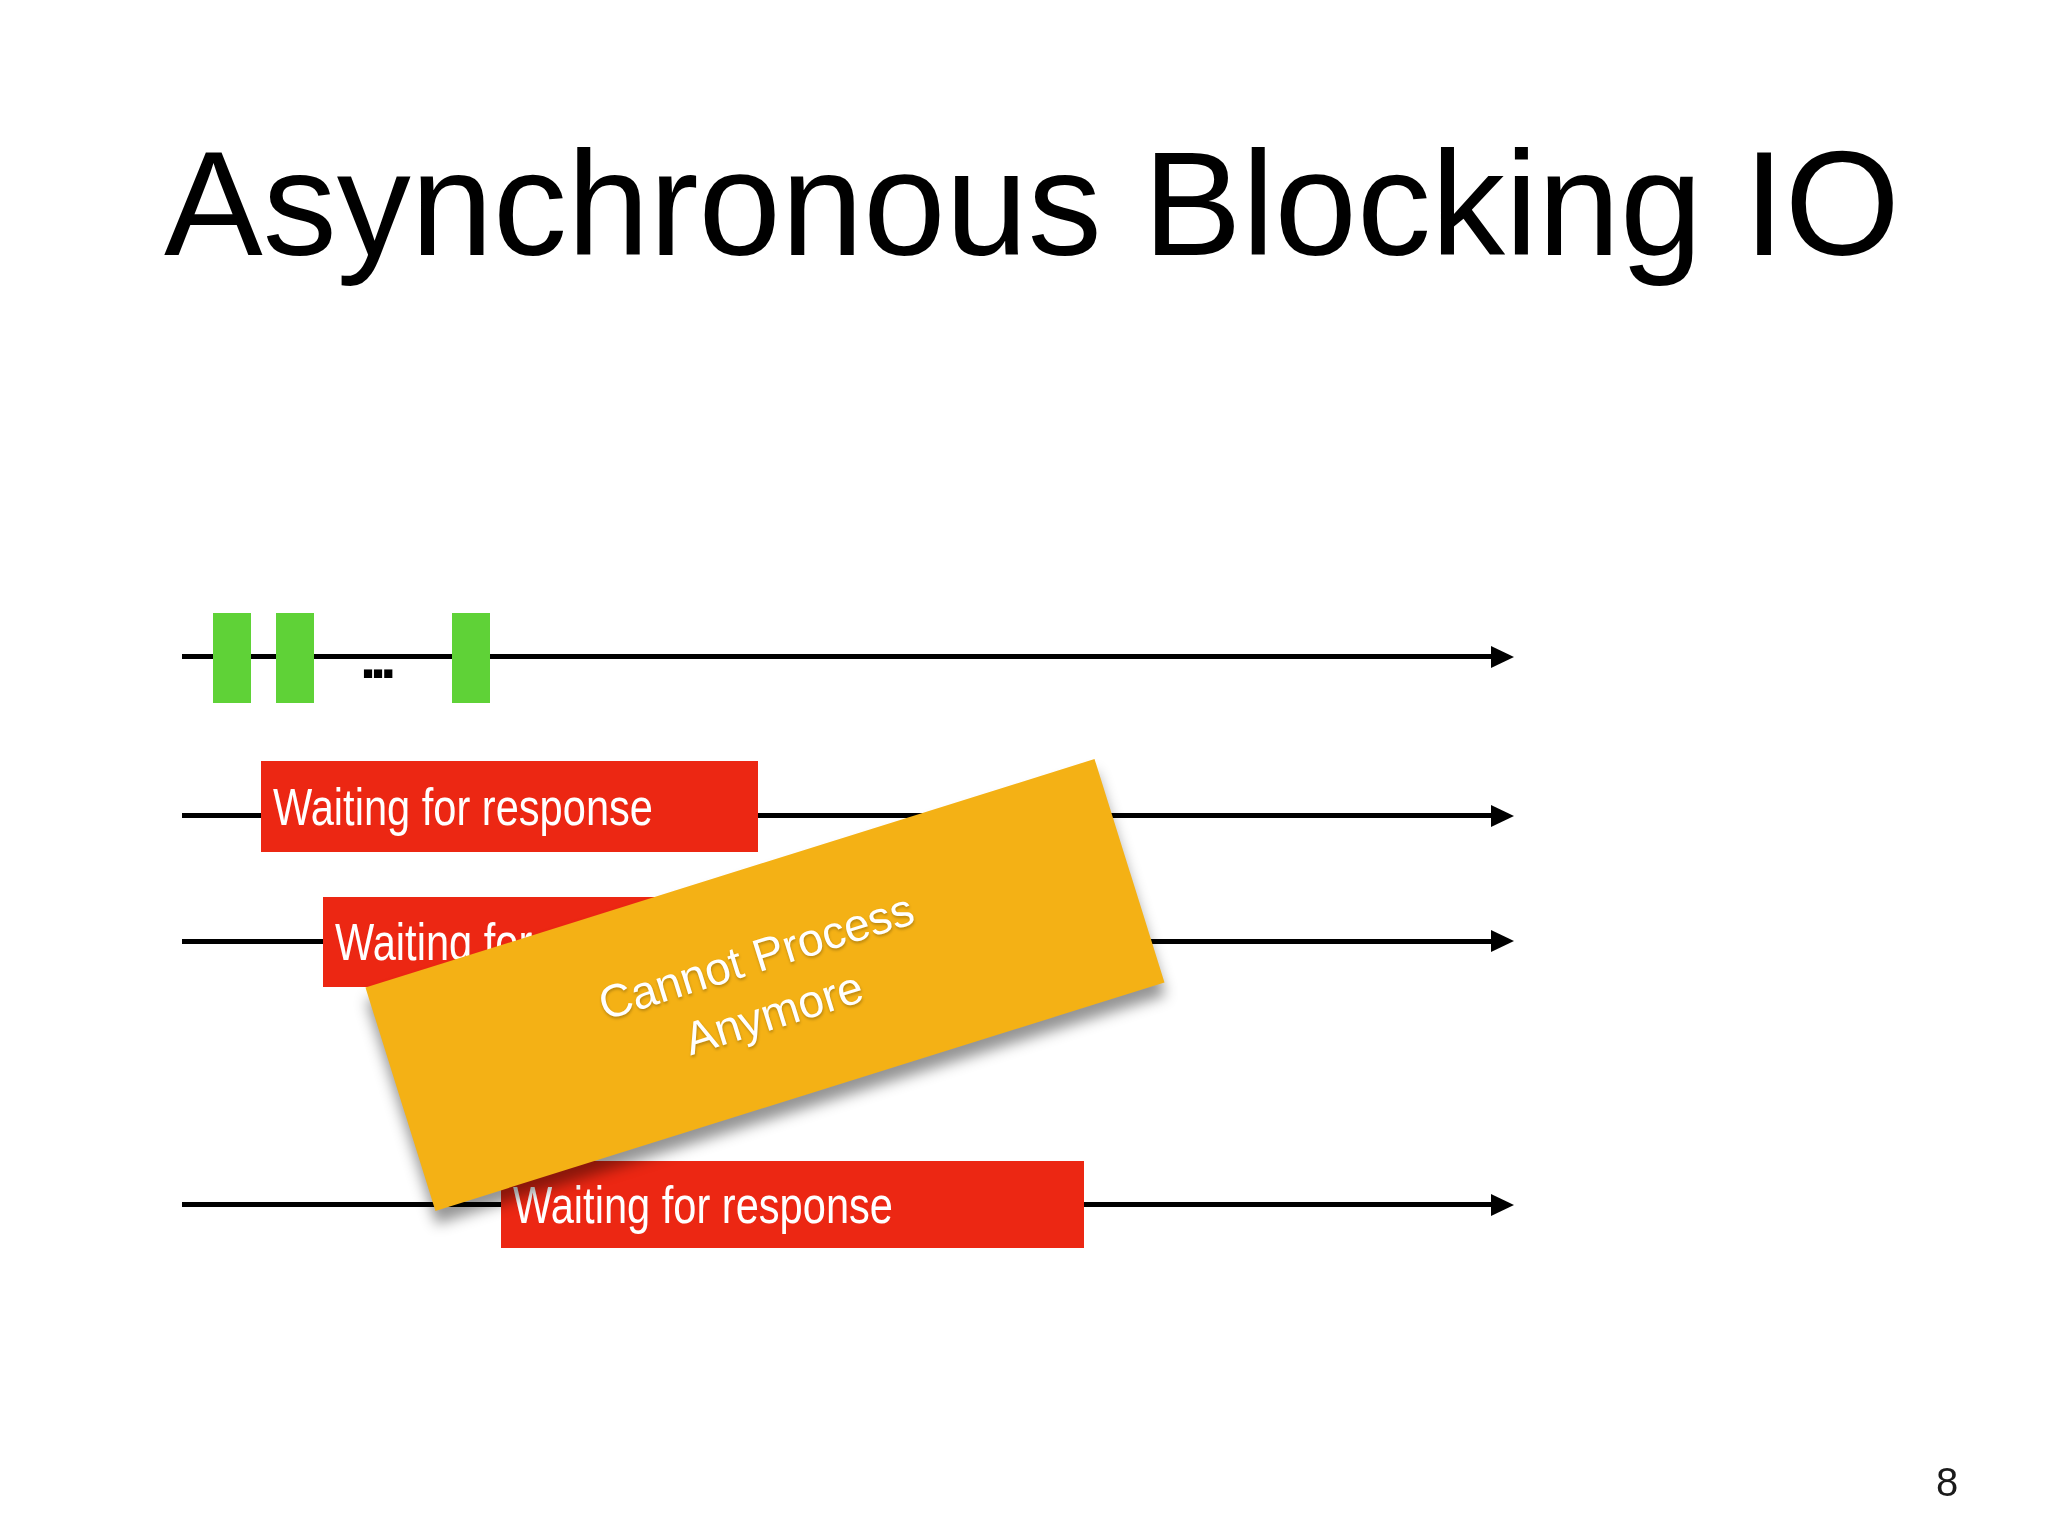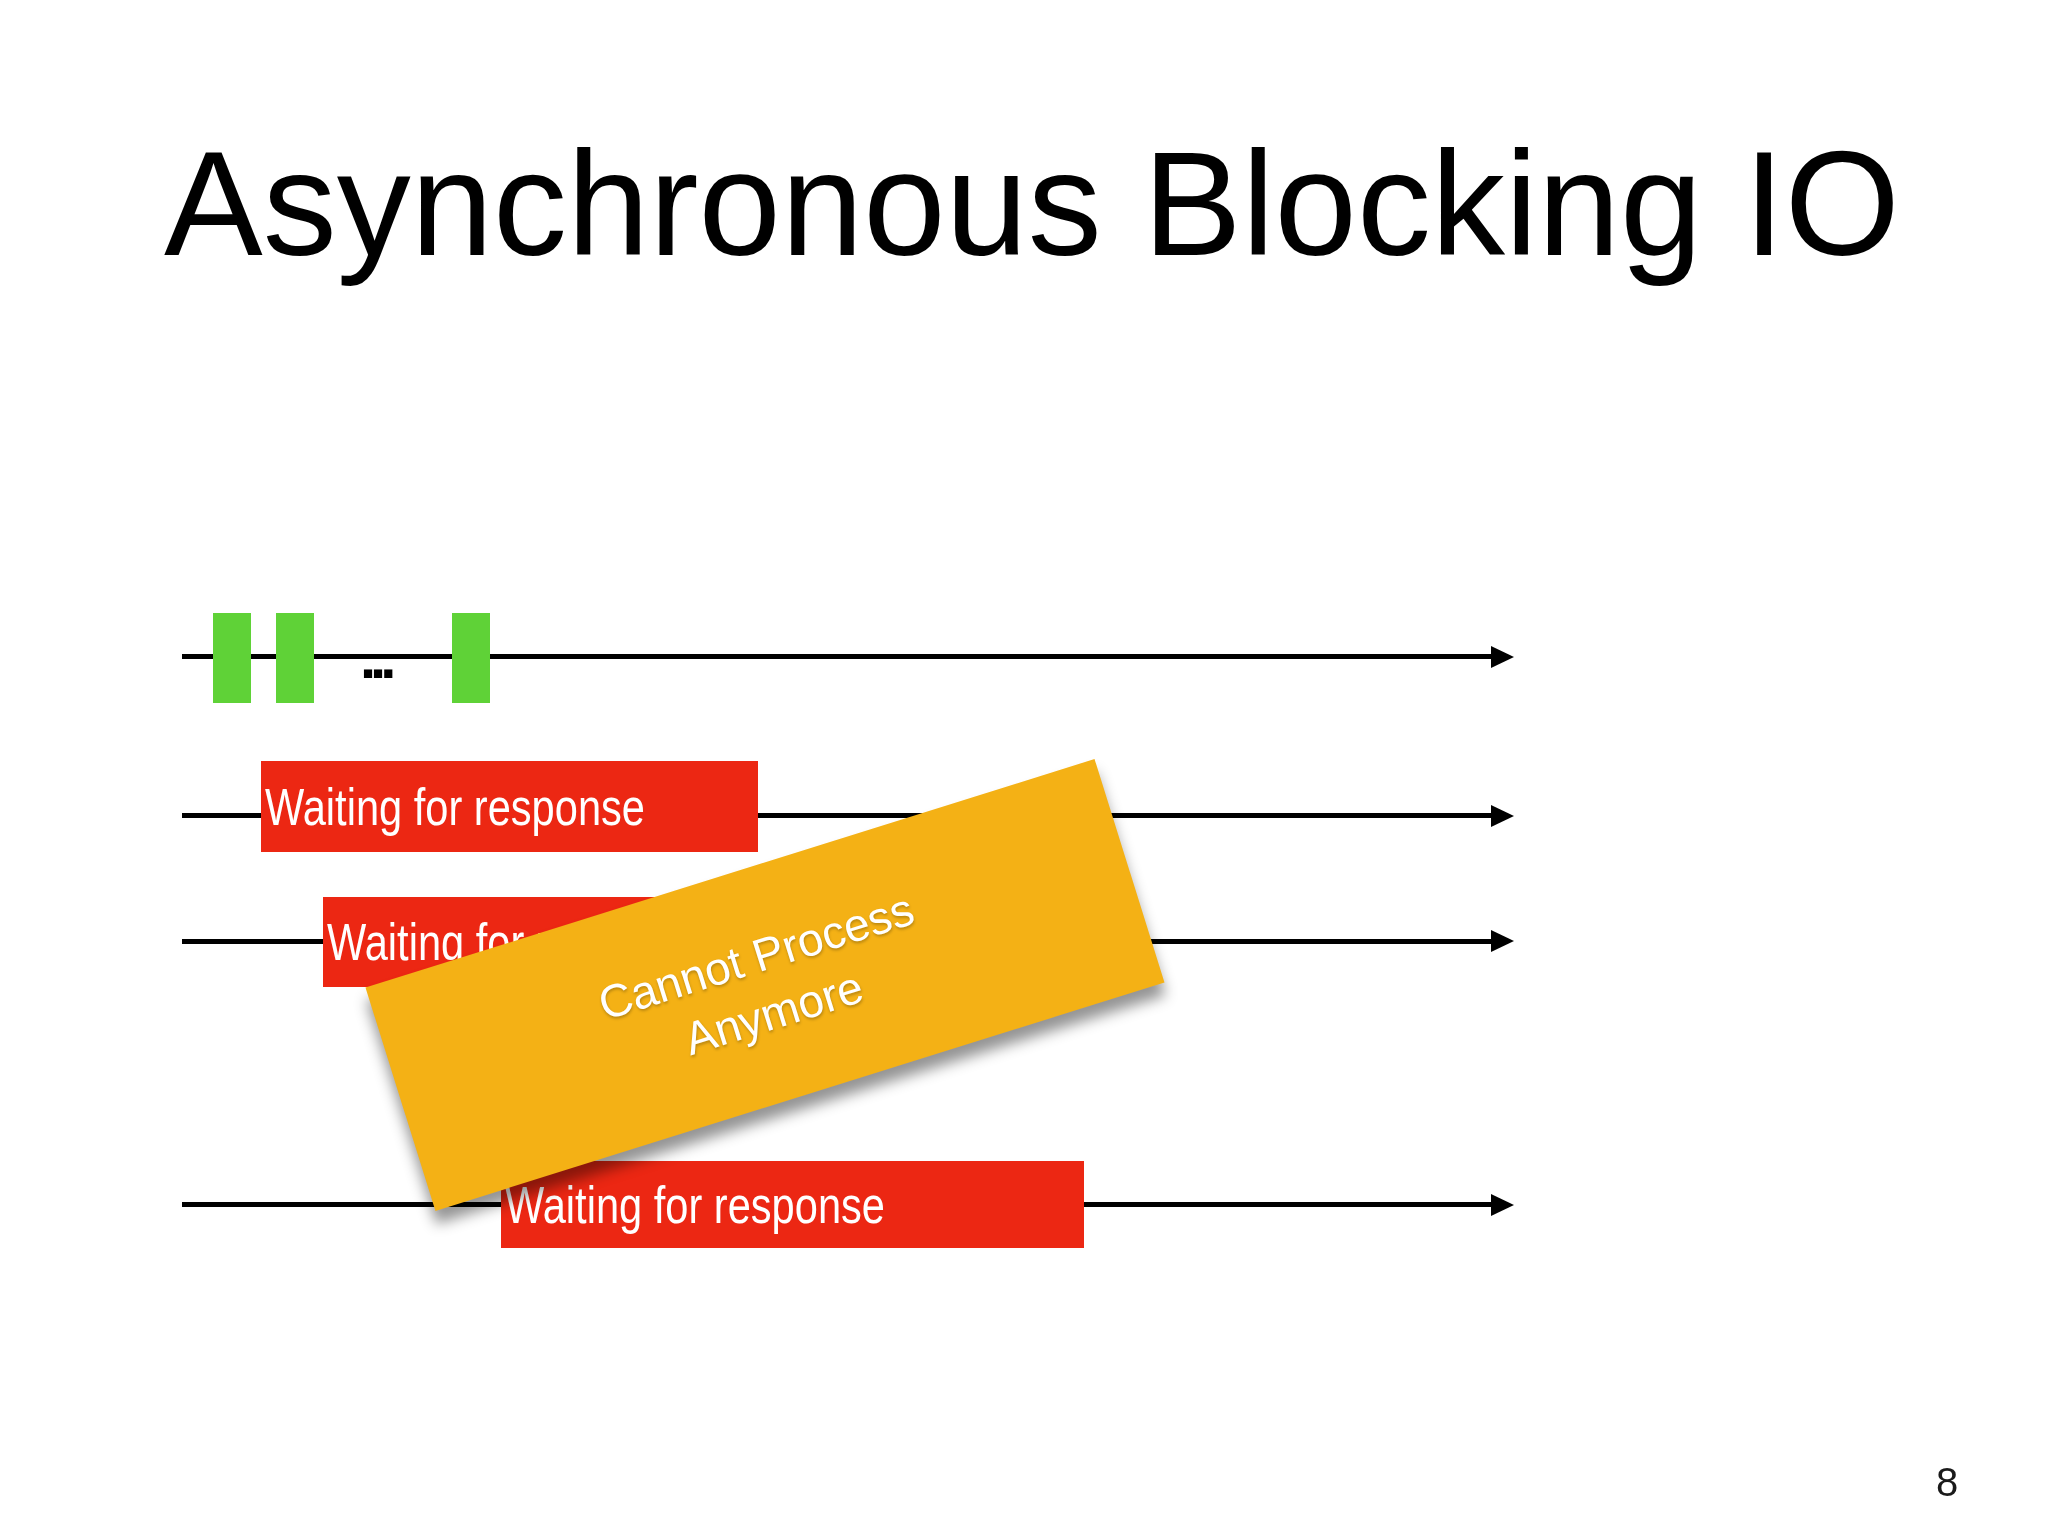--- a/index.html
+++ b/index.html
@@ -69,21 +69,21 @@
     z-index: 3;
   }
 
   
   .red-box {
     position: absolute;
     background: var(--red-box, #EC2713);
     color: var(--box-text, #fff);
     display: flex;
     align-items: center;
-    padding-left: 4px;
+    padding-left: 12px;
     box-sizing: border-box;
     z-index: 4;
   }
   .red-box .label {
     font-size: 52px;
     line-height: 1;
     white-space: nowrap;
     transform: scaleX(0.8);
     transform-origin: 0 50%;
   }

